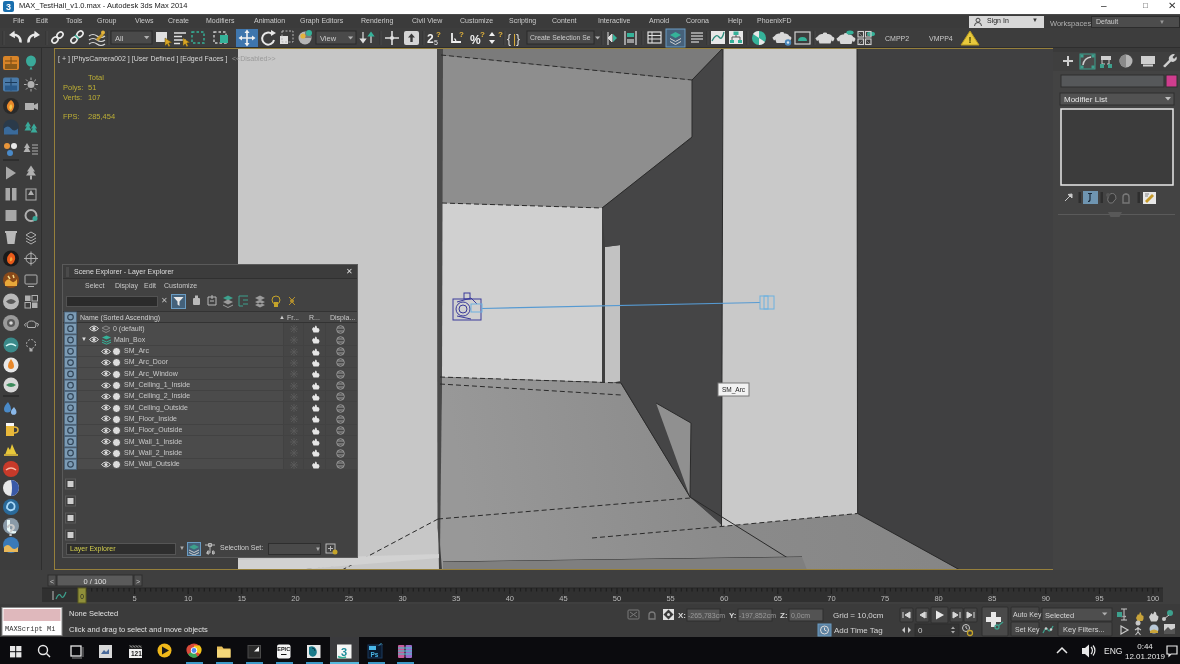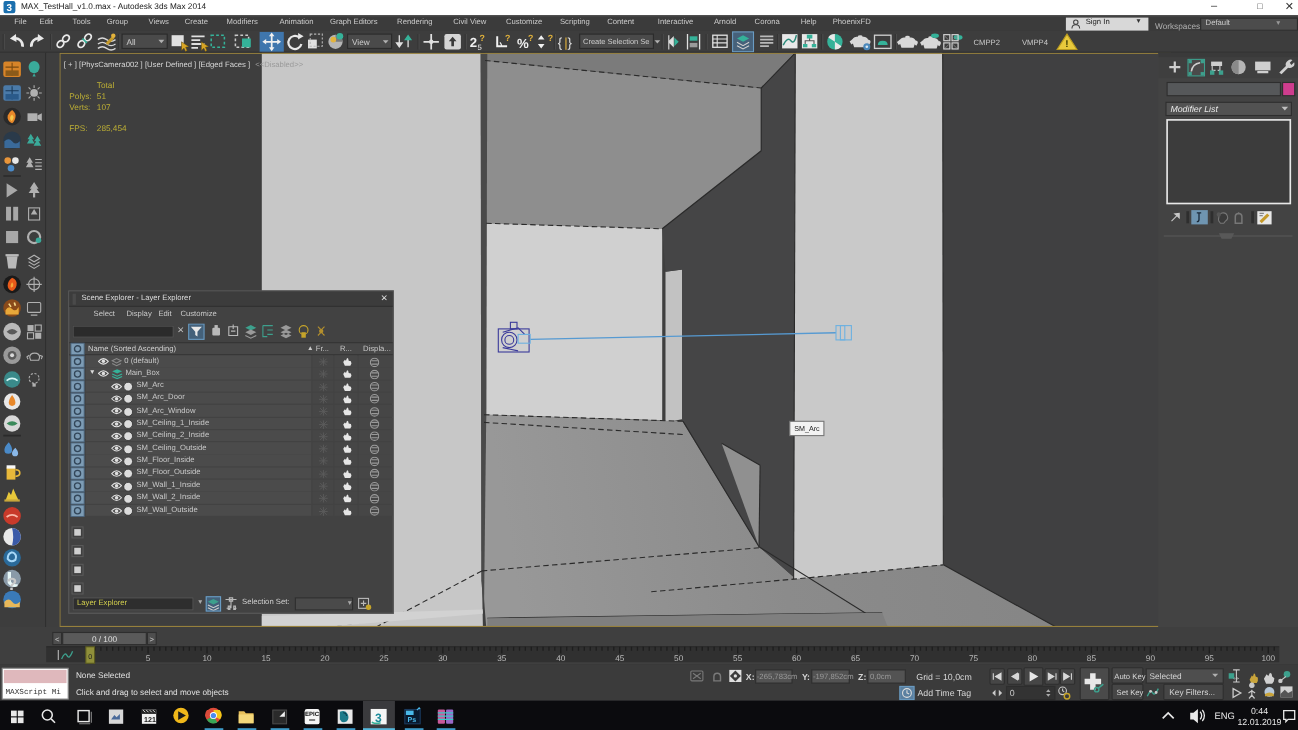--- a/index.html
+++ b/index.html
@@ -16,21 +16,21 @@
   #menubar { left:0; top:14px; width:1180px; height:14px; background:#3b3b3b; color:#cbcbcb;
     font-size:7px; border-top:1px solid #4a4a4a;}
   #menubar span.mi { position:absolute; top:2px; }
   
   #toolbar { left:0; top:28px; width:1180px; height:20px; background:#3d3d3d; }
   
   #leftbar { left:0; top:48px; width:42px; height:522px; background:#3d3d3d; }
   
   #viewport { left:42px; top:48px; width:1011px; height:522px; background:#3e3e3e;padding-left:12px; }
   
-  #cmdpanel { left:1053px; top:48px; width:127px; height:522px; background:#434343;font-style:italic; }
+  #cmdpanel { left:1053px; top:48px; width:127px; height:522px; background:#434343; }
   
   #explorer { left:62px; top:264px; width:296px; height:294px; background:#424242;
     border:1px solid #5a5a5a; font-size:7px; color:#c9c9c9; }
   
   #timeline { left:0; top:570px; width:1180px; height:34px; background:#3f3f3f; }
   
   #statusbar { left:0; top:604px; width:1180px; height:33px; background:#3b3b3b; color:#d6d6d6;
     font-size:7.5px; }
   
   #taskbar { left:0; top:637px; width:1180px; height:27px; background:#0b0b0e; }

